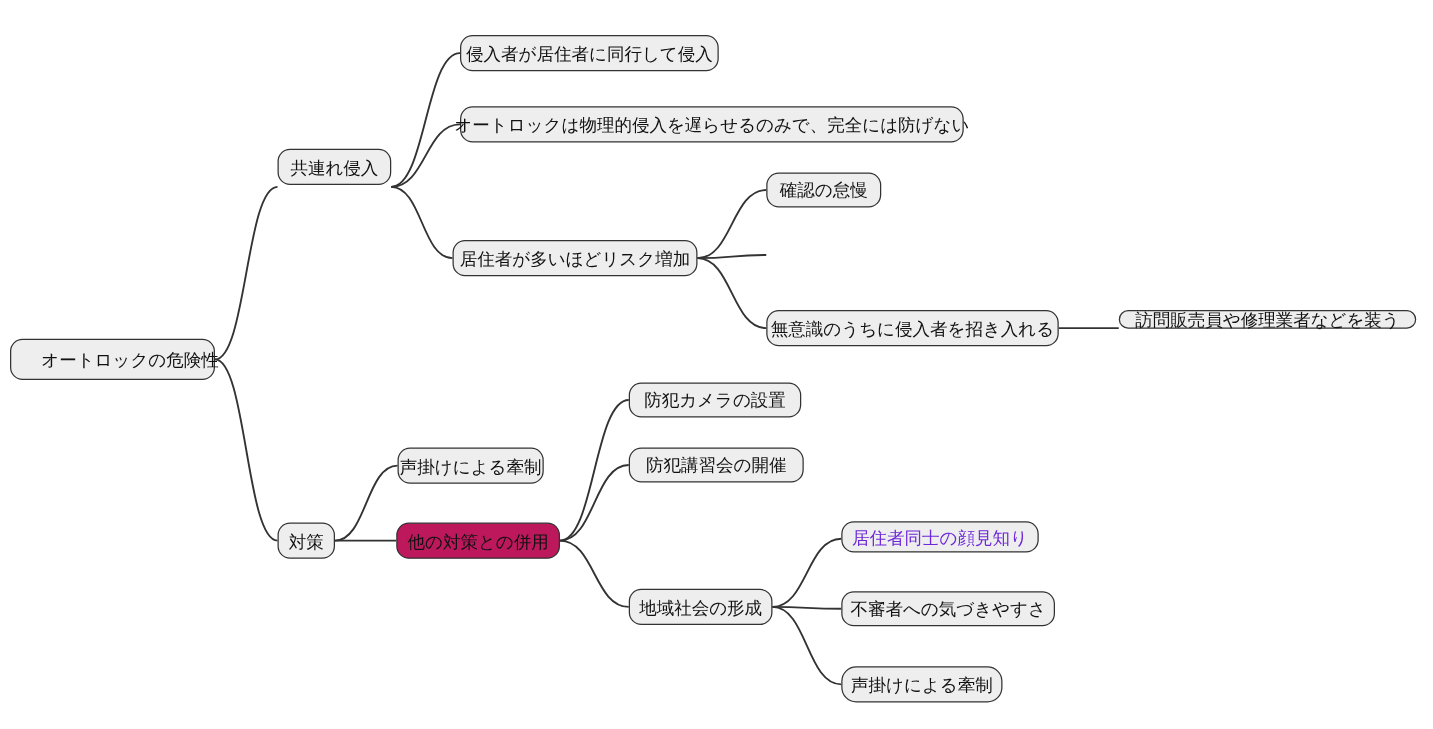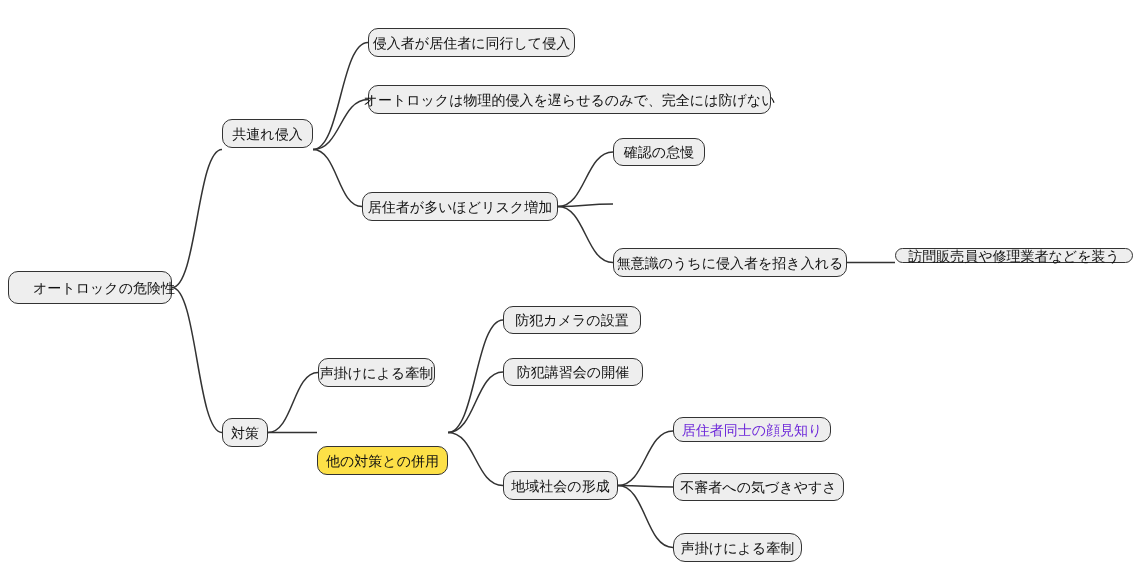--- a/index.html
+++ b/index.html
@@ -64,20 +64,20 @@
 <div class="node" style="left: 8px; top: 271px; width: 164px; height: 33px; background: rgb(238, 238, 238); border-color: rgb(51, 51, 51); color: rgb(17, 17, 17); padding-left: 28px;">オートロックの危険性</div>
     <div class="node" style="left: 222px; top: 119px; width: 91px; height: 29px; background: rgb(238, 238, 238); border-color: rgb(51, 51, 51); color: rgb(17, 17, 17); text-align: center;">共連れ侵入</div>
     <div class="node" style="left: 368px; top: 28px; width: 207px; height: 29px; background: rgb(238, 238, 238); border-color: rgb(51, 51, 51); color: rgb(17, 17, 17);">侵入者が居住者に同行して侵入</div>
     <div class="node" style="left: 368px; top: 85px; width: 403px; height: 29px; background: rgb(238, 238, 238); border-color: rgb(51, 51, 51); color: rgb(17, 17, 17);">オートロックは物理的侵入を遅らせるのみで、完全には防げない</div>
     <div class="node" style="left: 362px; top: 192px; width: 196px; height: 29px; background: rgb(238, 238, 238); border-color: rgb(51, 51, 51); color: rgb(17, 17, 17);">居住者が多いほどリスク増加</div>
     <div class="node" style="left: 613px; top: 138px; width: 92px; height: 28px; background: rgb(238, 238, 238); border-color: rgb(51, 51, 51); color: rgb(17, 17, 17);">確認の怠慢</div>
     <div class="node" style="left: 613px; top: 248px; width: 234px; height: 29px; background: rgb(238, 238, 238); border-color: rgb(51, 51, 51); color: rgb(17, 17, 17);">無意識のうちに侵入者を招き入れる</div>
     <div class="node" style="left: 895px; top: 248px; width: 238px; height: 15px; background: rgb(238, 238, 238); border-color: rgb(51, 51, 51); color: rgb(17, 17, 17);">訪問販売員や修理業者などを装う</div>
     <div class="node" style="left: 222px; top: 418px; width: 46px; height: 29px; background: rgb(238, 238, 238); border-color: rgb(51, 51, 51); color: rgb(17, 17, 17);">対策</div>
     <div class="node" style="left: 318px; top: 358px; width: 117px; height: 29px; background: rgb(238, 238, 238); border-color: rgb(51, 51, 51); color: rgb(17, 17, 17);">声掛けによる牽制</div>
-    <div class="node" style="left: 317px; top: 418px; width: 131px; height: 29px; background: #fde047; border-color: rgb(51, 51, 51); color: rgb(17, 17, 17); margin-top: 28px;">他の対策との併用</div>
+    <div class="node" style="left: 317px; top: 418px; width: 131px; height: 29px; background: #be185d; border-color: rgb(51, 51, 51); color: rgb(17, 17, 17);">他の対策との併用</div>
     <div class="node" style="left: 503px; top: 306px; width: 138px; height: 28px; background: rgb(238, 238, 238); border-color: rgb(51, 51, 51); color: rgb(17, 17, 17);">防犯カメラの設置</div>
     <div class="node" style="left: 503px; top: 358px; width: 140px; height: 28px; background: rgb(238, 238, 238); border-color: rgb(51, 51, 51); color: rgb(17, 17, 17);">防犯講習会の開催</div>
     <div class="node" style="left: 503px; top: 471px; width: 115px; height: 29px; background: rgb(238, 238, 238); border-color: rgb(51, 51, 51); color: rgb(17, 17, 17);">地域社会の形成</div>
     <div class="node" style="left: 673px; top: 417px; width: 158px; height: 25px; background: rgb(238, 238, 238); border-color: rgb(51, 51, 51); color: #6d28d9;">居住者同士の顔見知り</div>
     <div class="node" style="left: 673px; top: 473px; width: 171px; height: 28px; background: rgb(238, 238, 238); border-color: rgb(51, 51, 51); color: rgb(17, 17, 17);">不審者への気づきやすさ</div>
     <div class="node" style="left: 673px; top: 533px; width: 129px; height: 29px; background: rgb(238, 238, 238); border-color: rgb(51, 51, 51); color: rgb(17, 17, 17); border-radius: 12px;">声掛けによる牽制</div>
   </div>
 
 </body></html>

